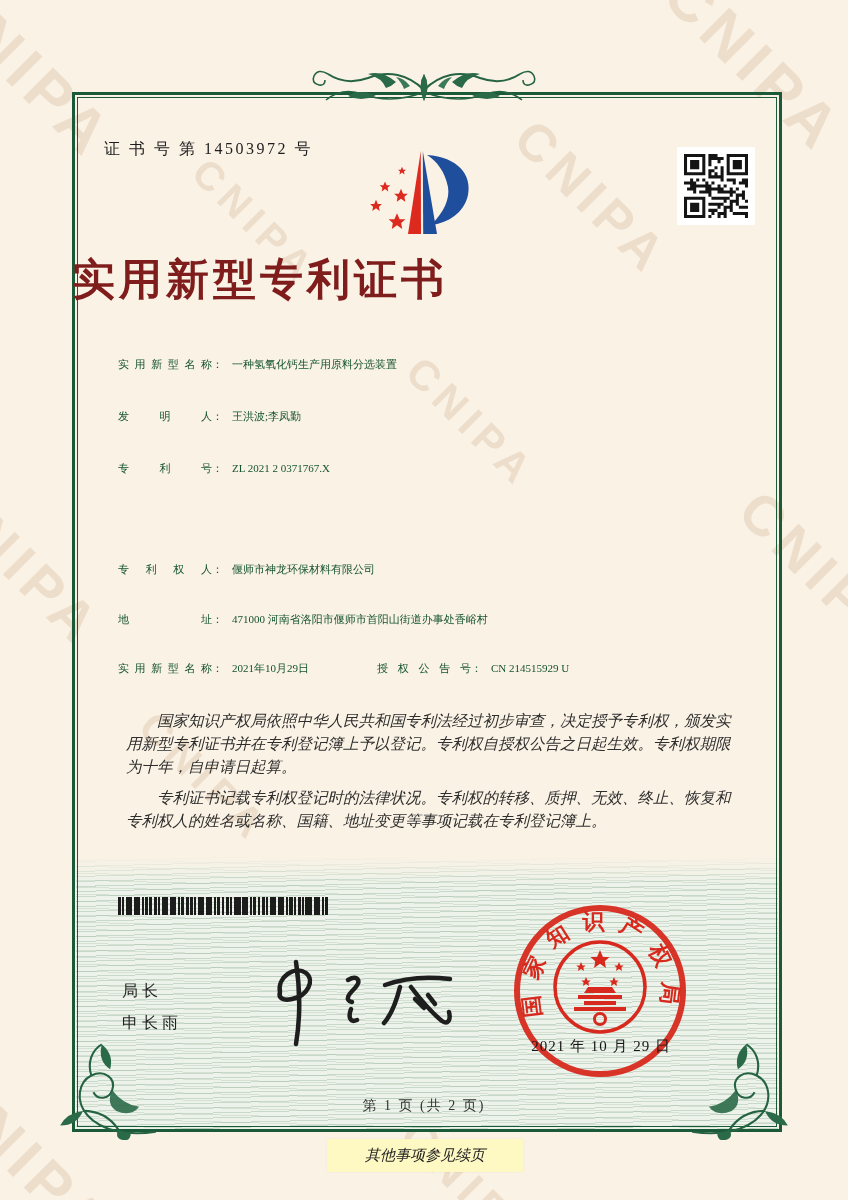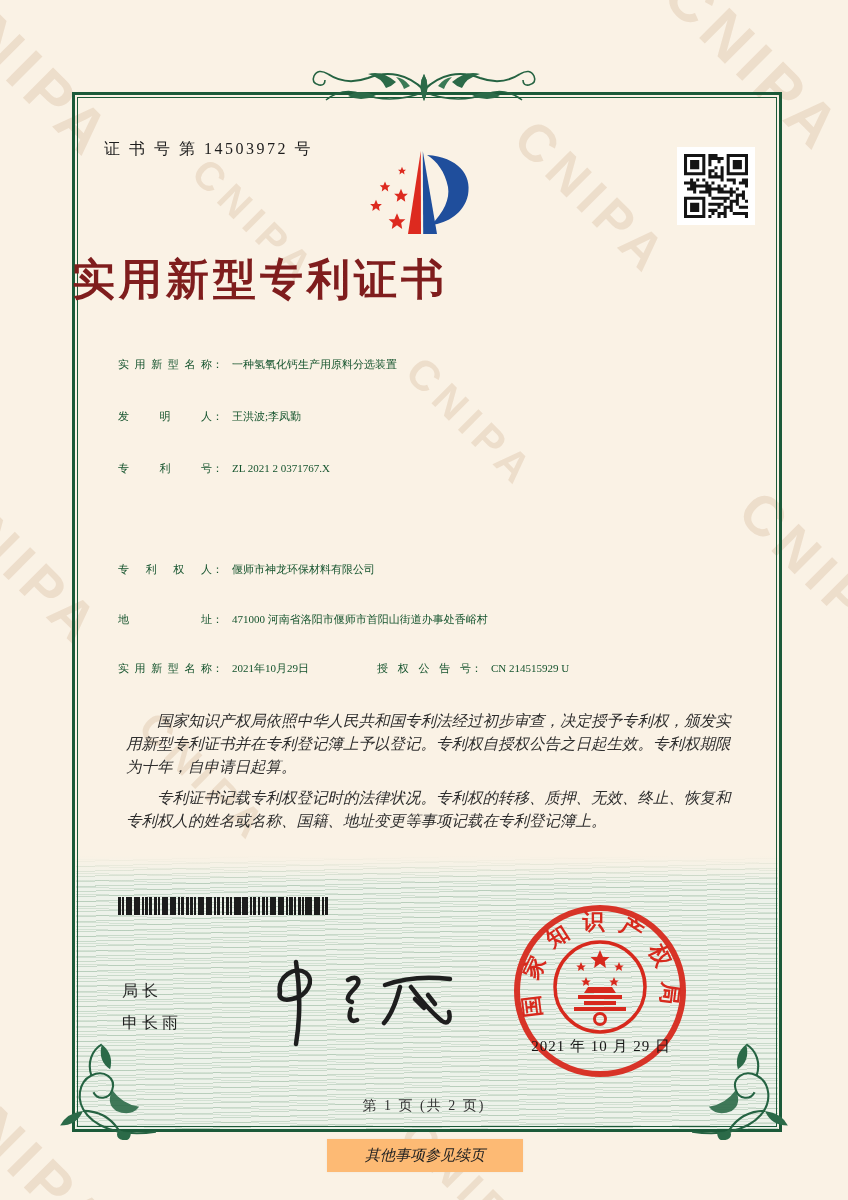--- a/index.html
+++ b/index.html
@@ -56,21 +56,21 @@
       repeating-linear-gradient(90deg,#1c1c1c 0 2px, rgba(0,0,0,0) 2px 4px),
       repeating-linear-gradient(90deg,#1c1c1c 0 3px, rgba(0,0,0,0) 3px 9px),
       repeating-linear-gradient(90deg, rgba(0,0,0,0) 0 5px, #1c1c1c 5px 6px, rgba(0,0,0,0) 6px 13px);
   }
   .signer{ left:122px; font-size:16px; color:#1f1f1f; font-family:"Liberation Sans","DejaVu Sans",sans-serif; letter-spacing:4px;margin-top:8px; }
   .signature{ left:252px; top:952px; width:212px; height:98px; }
   .seal{ left:512px; top:903px; width:176px; height:176px; z-index:6; }
   .seal-date{ left:510px; top:1037px; width:182px; text-align:center; font-size:15px; letter-spacing:1px; color:#161616; z-index:7; }
   .page-num{ left:72px; top:1097px; width:704px; text-align:center; font-size:14px; letter-spacing:2px; color:#333; }
   .note-box{
-    left:327px; top:1139px; width:196px; height:33px; background:#fdba74;
+    left:327px; top:1139px; width:196px; height:33px; background:#fef9c3;
     text-align:center; line-height:33px; font-size:15px; font-style:italic; color:#222;
     box-shadow:0 0 2px rgba(0,0,0,.06);
   }
 </style>
 </head>
 <body>
 
 <div class="page">
 
   <span class="wm" style="left:-30px;top:-36px;font-size:62px">CNIPA</span>

